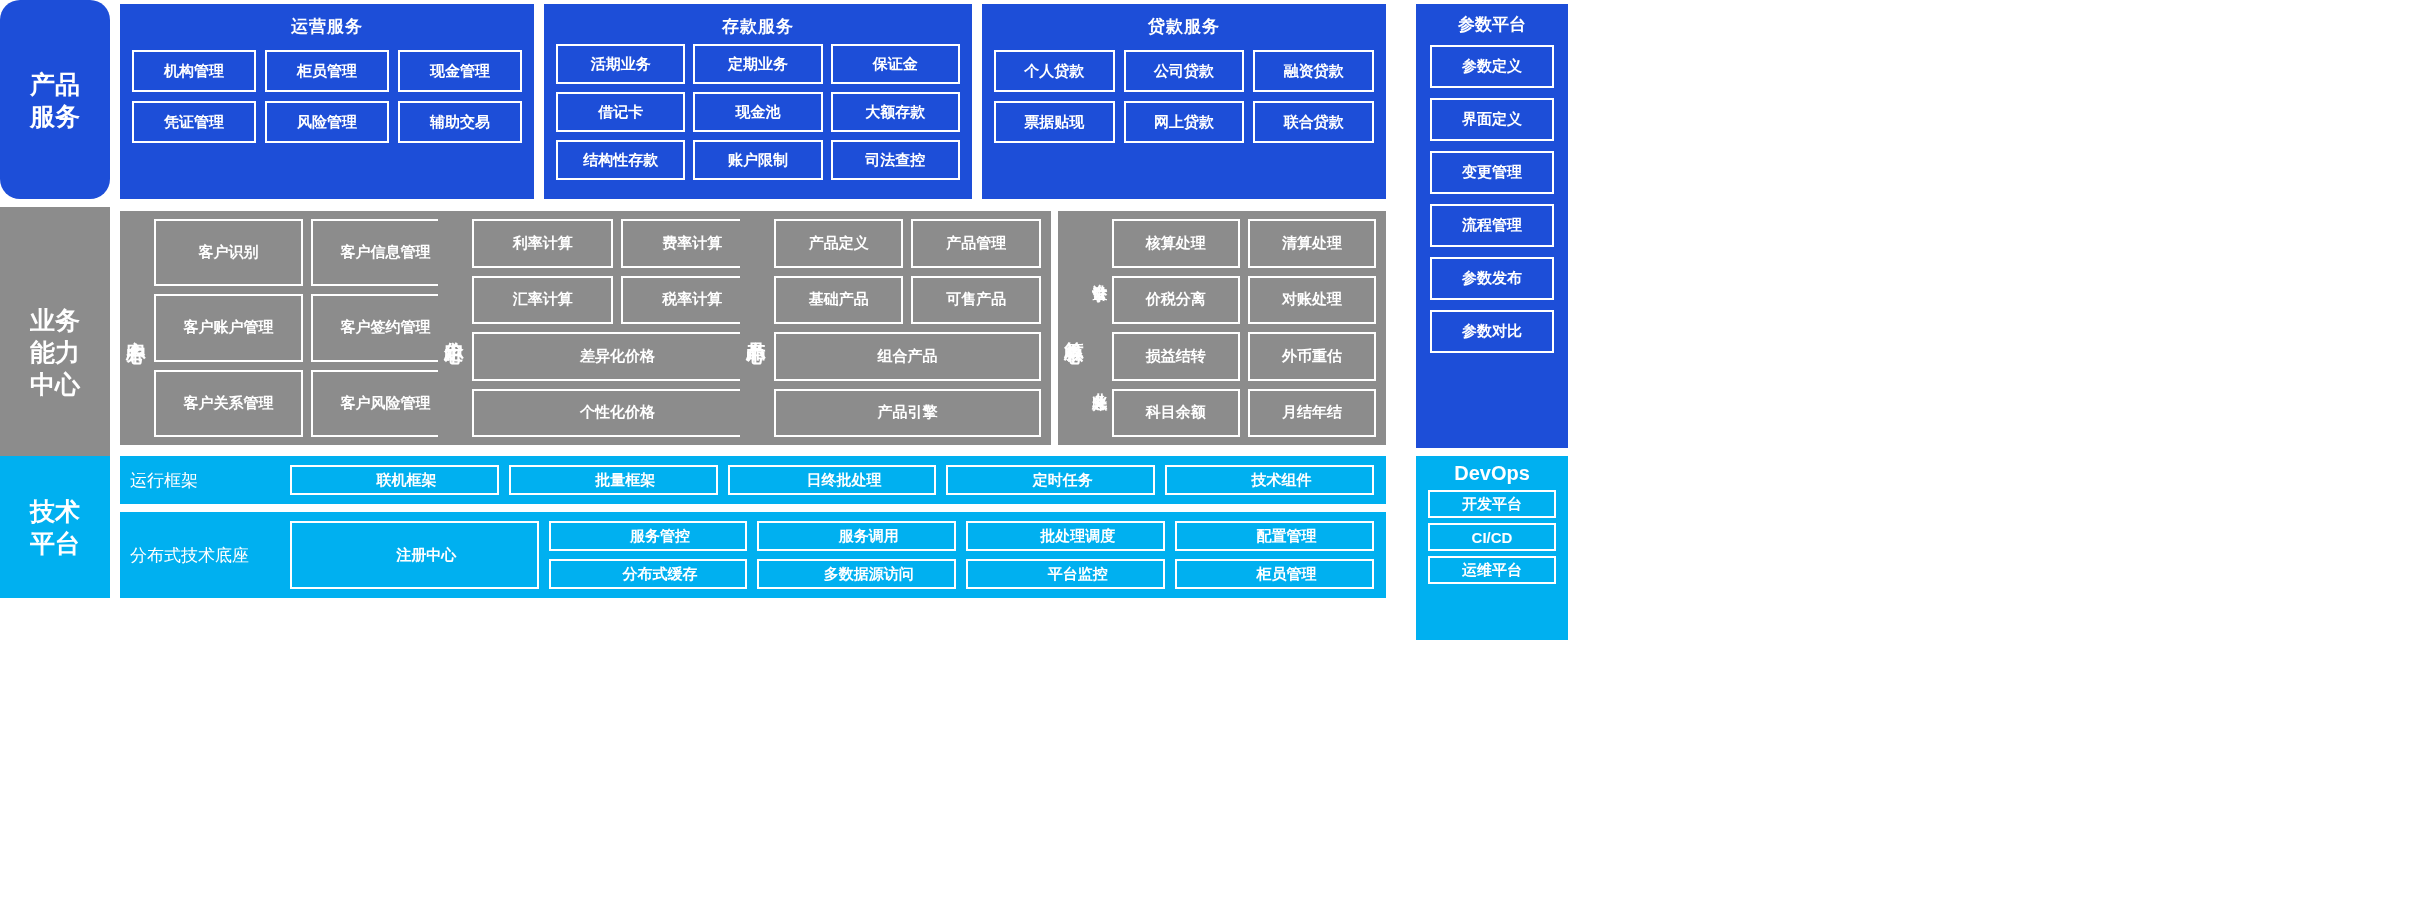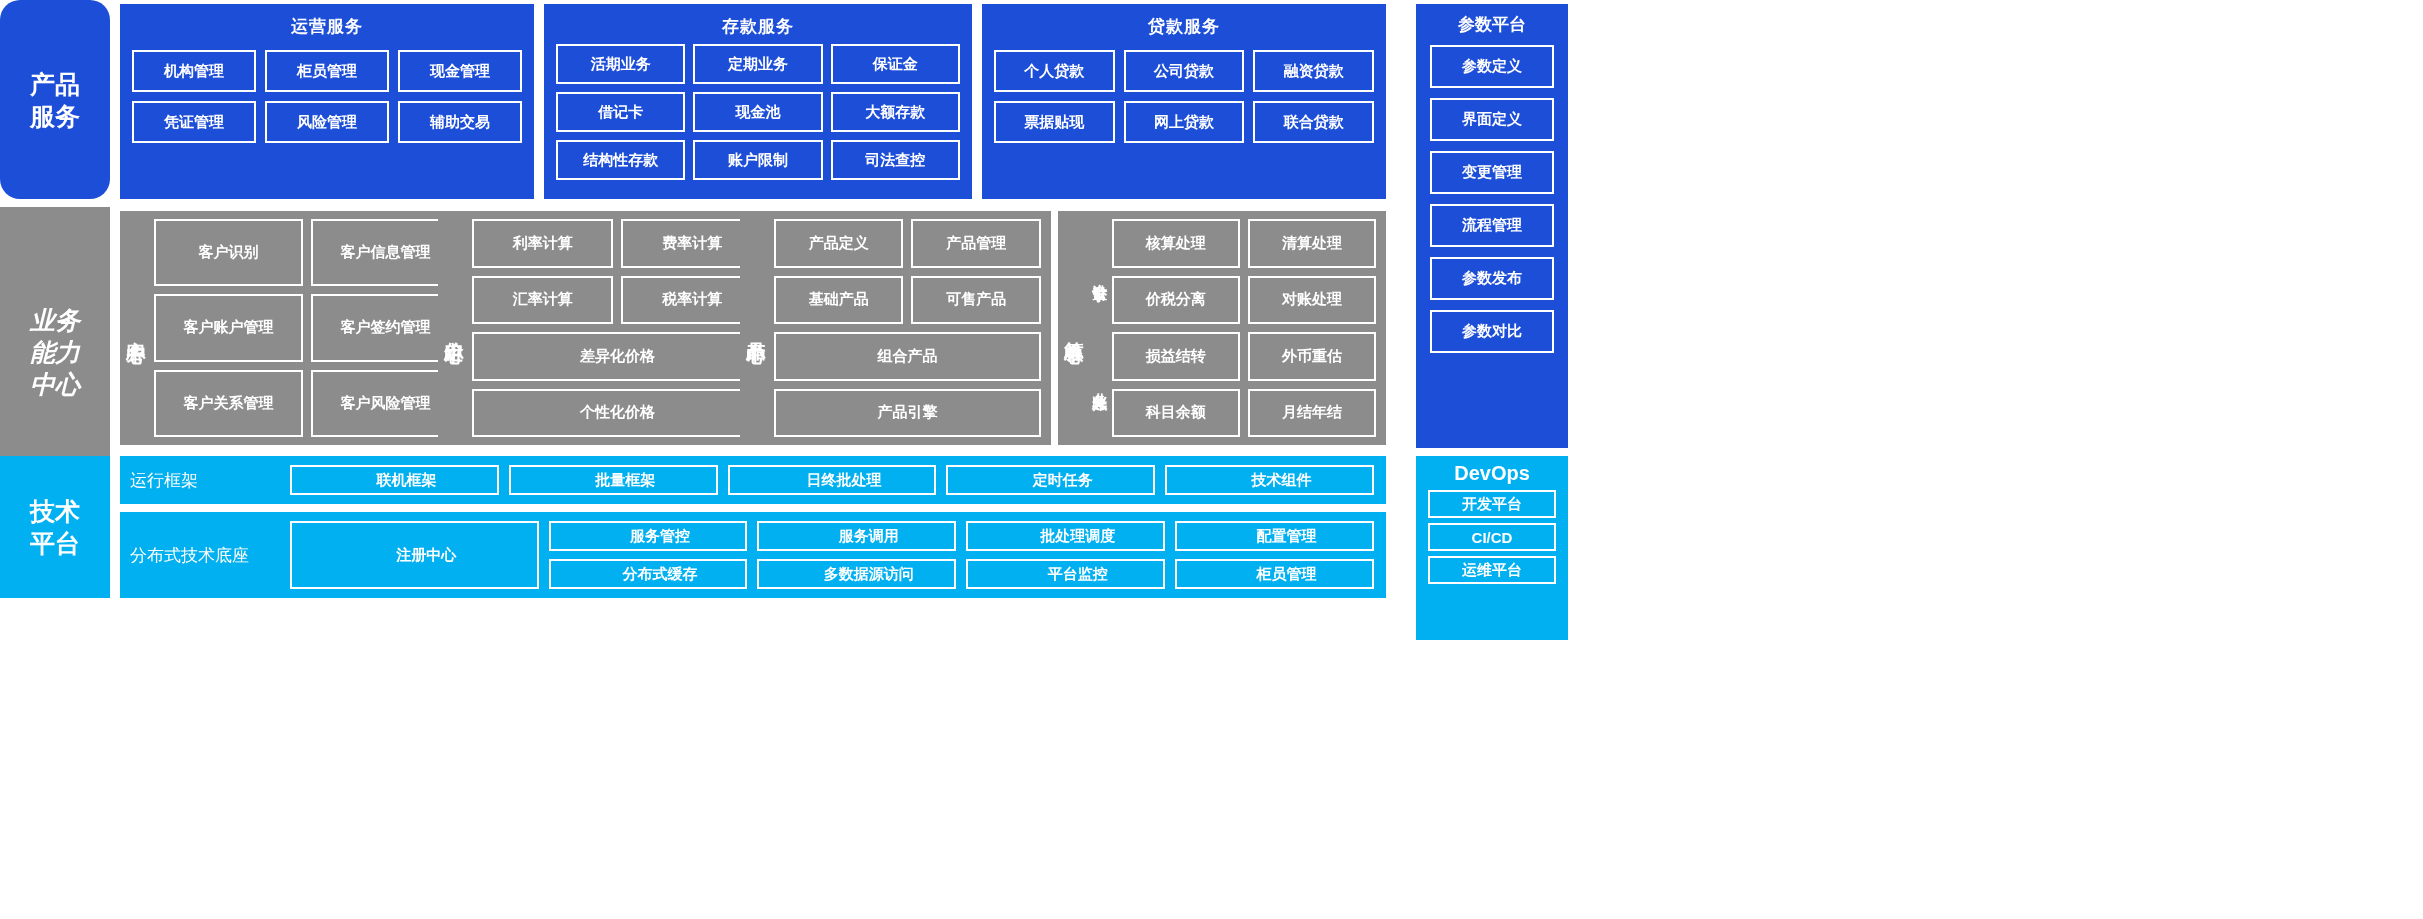--- a/index.html
+++ b/index.html
@@ -68,21 +68,21 @@
   .ops-grid{grid-template-columns:repeat(3,1fr);grid-auto-rows:42px;padding-top:12px;}
   .dep-grid{grid-template-columns:repeat(3,1fr);grid-auto-rows:40px;gap:8px;padding-top:6px;}
   .loan-grid{grid-template-columns:repeat(3,1fr);grid-auto-rows:42px;padding-top:12px;}
   .ops-grid .tile,.dep-grid .tile,.loan-grid .tile{font-size:15px;}
 
   .param-title{font-size:17px;padding-top:9px;}
   .param-list{display:flex;flex-direction:column;gap:10px;padding:9px 14px;box-sizing:border-box;}
   .param-list .tile{height:43px;font-size:15px;}
 
   
-  #mid-left-label{left:0;top:207px;width:110px;height:290px;font-style:italic;}
+  #mid-left-label{left:0;top:207px;width:110px;height:290px;}
   #mid-left-label span{font-size:25px;}
 
   .center-block{position:absolute;top:211px;height:234px;box-sizing:border-box;display:flex;}
   #cust-center{left:120px;width:350px;}
   #price-center{left:438px;width:335px;font-family:Liberation Serif, serif;}
   #prod-center{left:740px;width:311px;}
   #acct-center{left:1058px;width:328px;}
 
   .center-vlabel{flex:0 0 auto;display:flex;align-items:center;justify-content:center;padding:0 6px;}
   .center-vlabel .vlabel{font-size:19px;}

